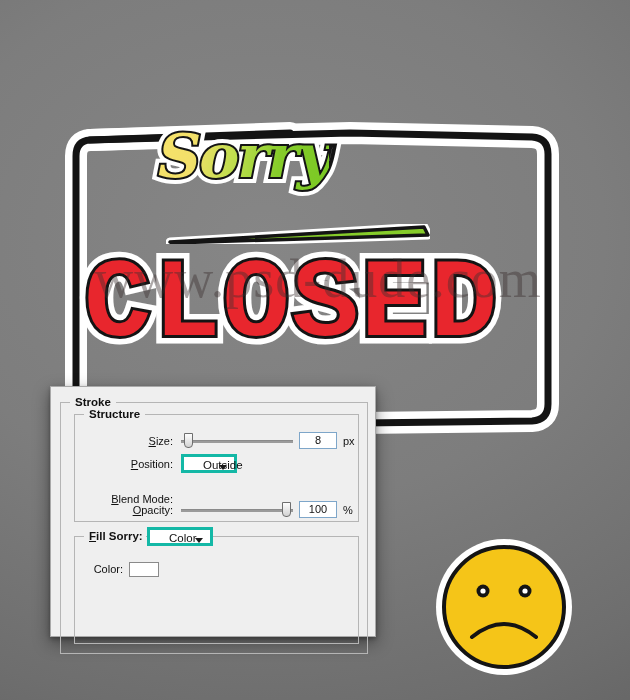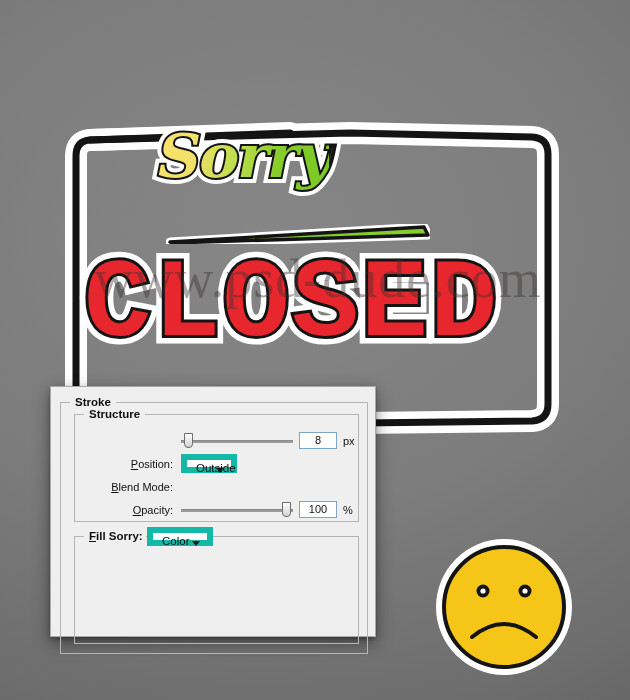--- a/index.html
+++ b/index.html
@@ -289,26 +289,26 @@
     line-height: 20px;
     color: #101010;
   }
 
   
   .dropdown {
     position: absolute;
     top: 0px;
     height: 19px;
     background: #ffffff;
-    border: 6px solid #14b8a6;
+    border: 3px solid #14b8a6;
     box-sizing: border-box;
     font-size: 11.5px;
     line-height: 17px;
     color: #111;
-    padding-left: 9px;
+    padding-left: 19px;
   }
   .dropdown .arrow {
     position: absolute;
     right: 7px;
     top: 8px;
     width: 0; height: 0;
     border-left: 4.5px solid transparent;
     border-right: 4.5px solid transparent;
     border-top: 5px solid #1a1a1a;
   }
@@ -380,37 +380,38 @@
     <div class="dlg-inner">
 
       <div class="groupbox" id="grp-stroke">
         <div class="group-legend">Stroke</div>
       </div>
 
       <div class="groupbox" id="grp-structure">
         <div class="group-legend">Structure</div>
 
         <div class="row" style="top:16px;">
+          <div class="lbl" style="left:0; width:98px;"><u>S</u><span>ize:</span></div>
           <div class="slider" style="left:106px; width:112px;">
             <div class="track"></div>
             <div class="thumb" style="left:3px;"></div>
           </div>
           <div class="numfield" style="left:224px; width:38px;">8</div>
           <div class="unit" style="left:268px;">px</div>
         </div>
 
         <div class="row" style="top:39px;">
           <div class="lbl" style="left:0; width:98px;"><u>P</u><span>osition:</span></div>
           <div class="dropdown" style="left:106px; width:56px;">
             <span>Outside</span>
             <span class="arrow"></span>
           </div>
         </div>
 
-        <div class="row" style="top:62px;">
+        <div class="row" style="top:74px;">
           <div class="lbl" style="left:0; width:98px;"><u>B</u><span>lend Mode:</span></div>
         </div>
 
         <div class="row" style="top:85px;">
           <div class="lbl" style="left:0; width:98px;"><u>O</u><span>pacity:</span></div>
           <div class="slider" style="left:106px; width:112px;">
             <div class="track"></div>
             <div class="thumb" style="left:101px;"></div>
           </div>
           <div class="numfield" style="left:224px; width:38px;">100</div>
@@ -418,18 +419,22 @@
         </div>
       </div>
 
       <div class="groupbox" id="grp-filltype">
         <div class="group-legend" style="left:9px; padding-right:3px;"><u>F</u><span>ill Sorry:</span></div>
         <div class="dropdown" style="left:72px; top:-10px; width:66px;">
           <span>Color</span>
           <span class="arrow"></span>
         </div>
 
+        <div class="row" style="top:22px;">
+          <div class="lbl" style="left:4px; width:44px;">Color:</div>
+          <div class="swatch" style="left: 54px; top: 3px; background: rgb(255, 255, 255);"></div>
+        </div>
       </div>
 
     </div>
   </div>
 
 </div>
 
 </body></html>

